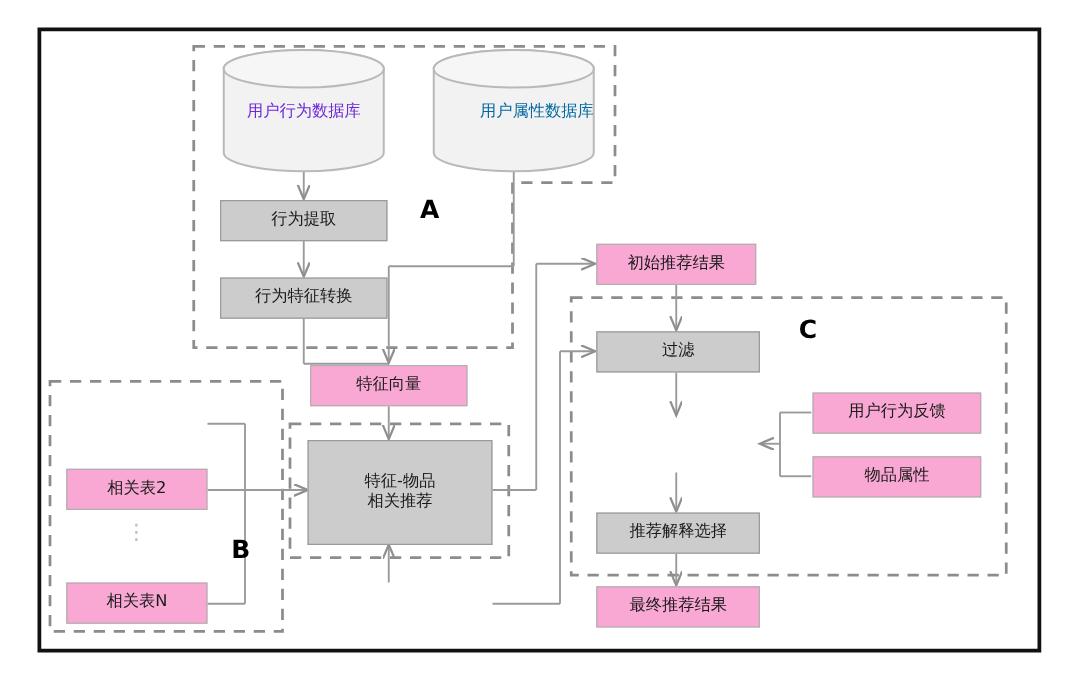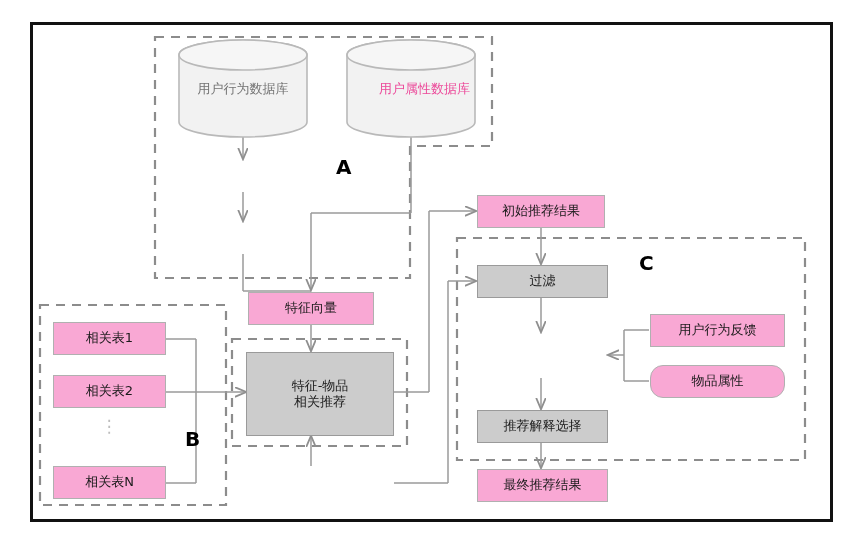--- a/index.html
+++ b/index.html
@@ -85,35 +85,36 @@
     <g>
       <path d="M347,55 a64,15 0 0 1 128,0 l0,67 a64,15 0 0 1 -128,0 Z" fill="#f2f2f2" stroke="#b9b9b9" stroke-width="1.6"></path>
       <ellipse cx="411" cy="55" rx="64" ry="15" fill="#f6f6f6" stroke="#b9b9b9" stroke-width="1.6"></ellipse>
     </g>
   </svg>
 
   <div class="grplabel" style="left:336px;top:155px;">A</div>
   <div class="grplabel" style="left:185px;top:427px;">B</div>
   <div class="grplabel" style="left:639px;top:251px;">C</div>
 
-  <div style="position:absolute;left:179px;top:80px;width:128px;text-align:center;font-size:13px;color:#737373;">用户行为数据库</div>
-  <div style="position:absolute;left:347px;top:80px;width:128px;text-align:left;font-size:13px;color:#ec4899;padding-left:32px;">用户属性数据库</div>
+  <div style="position:absolute;left:179px;top:80px;width:128px;text-align:center;font-size:13px;color:#6d28d9;">用户行为数据库</div>
+  <div style="position:absolute;left:347px;top:80px;width:128px;text-align:right;font-size:13px;color:#0369a1;">用户属性数据库</div>
 
+  <div class="node dark" style="left:176px;top:160px;width:134px;height:33px;">行为提取</div>
+  <div class="node dark" style="left:176px;top:222px;width:134px;height:33px;">行为特征转换</div>
 
   <div class="node light" style="left:248px;top:292px;width:126px;height:33px;">特征向量</div>
 
   <div class="node dark" style="left:246px;top:352px;width:148px;height:84px;white-space:pre-line;">特征-物品
 相关推荐</div>
 
-  <div class="node light" style="left:53px;top:322px;width:113px;height:33px;">相关表1</div>
   <div class="node light" style="left:53px;top:375px;width:113px;height:33px;">相关表2</div>
   <div class="node light" style="left:53px;top:466px;width:113px;height:33px;">相关表N</div>
   <div style="position:absolute;left:53px;top:416px;width:113px;text-align:center;color:#bdbdbd;font-size:17px;letter-spacing:1px;">⋮</div>
 
 
   <div class="node light" style="left:477px;top:195px;width:128px;height:33px;">初始推荐结果</div>
   <div class="node dark" style="left:477px;top:265px;width:131px;height:33px;">过滤</div>
   <div class="node dark" style="left:477px;top:410px;width:131px;height:33px;">推荐解释选择</div>
   <div class="node light" style="left:477px;top:469px;width:131px;height:33px;">最终推荐结果</div>
 
   <div class="node light" style="left:650px;top:314px;width:135px;height:33px;">用户行为反馈</div>
-  <div class="node light" style="left:650px;top:365px;width:135px;height:33px;border-radius:13px;">物品属性</div>
+  <div class="node light" style="left:650px;top:365px;width:135px;height:33px;">物品属性</div>
 </div>
 
 </body></html>

